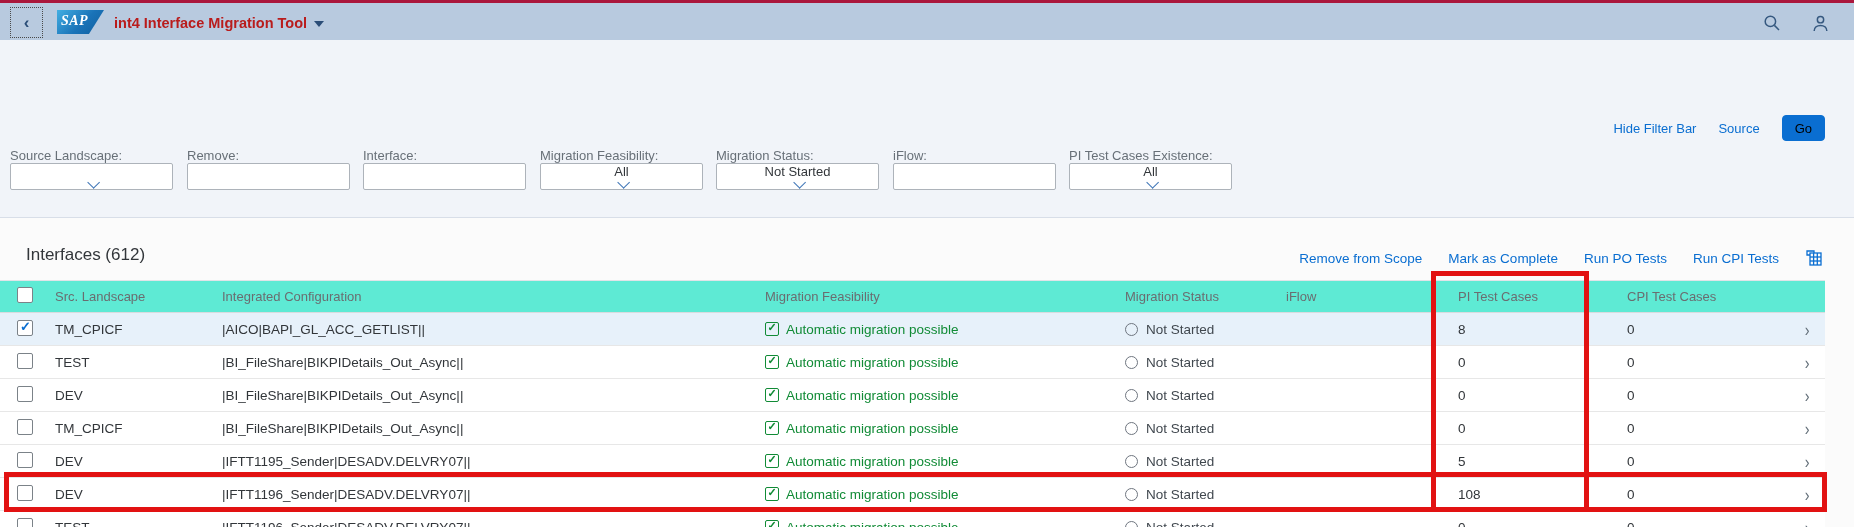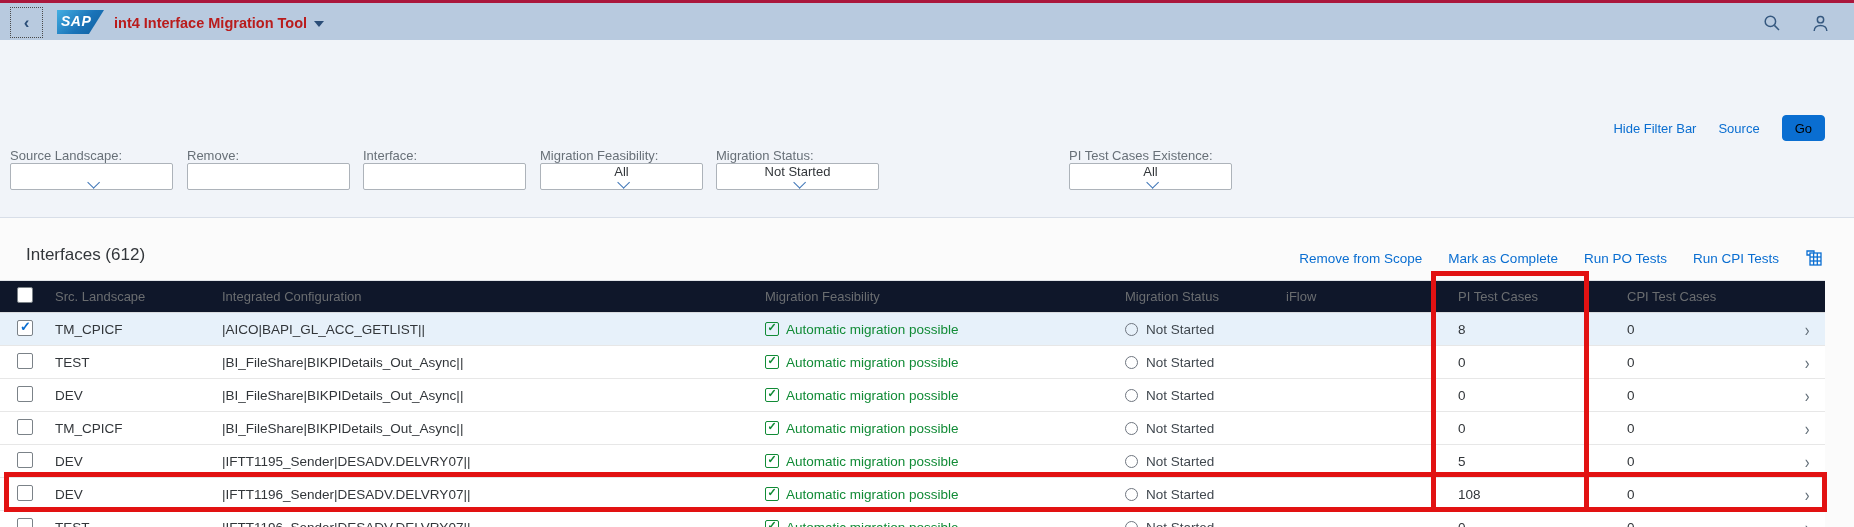--- a/index.html
+++ b/index.html
@@ -11,21 +11,21 @@
   .shell { position:absolute; top:0; left:0; width:100%; height:40px;
            background:#b8cadf; border-top:3px solid #aa173c; }
   .back-btn { position:absolute; left:10px; top:4px; width:33px; height:31px;
               border:1px dotted #4a4a4a; background:transparent; display:flex;
               align-items:center; justify-content:center; color:#2a4d77;
               font-size:17px; font-weight:bold; cursor:pointer; }
   .sap-logo { position:absolute; left:57px; top:7px; width:47px; height:24px;
               background:linear-gradient(135deg,#42aee2 0%,#1a73b8 55%,#105e9d 100%);
               clip-path:polygon(0 0,100% 0,68% 100%,0 100%);
               color:#fff; font-style:italic; font-weight:bold; font-size:14px;
-              padding:3px 0 4px 4px; letter-spacing:.5px; }
+              padding:3px 0 4px 4px; letter-spacing:.5px;font-family:Liberation Serif, serif; }
   .shell-title { position:absolute; left:114px; top:0; height:40px; line-height:42px;
                  font-size:14.5px; font-weight:bold; color:#b91c1c; display:flex;
                  align-items:center; gap:7px; }
   .title-caret { width:0; height:0; border-left:5px solid transparent;
                  border-right:5px solid transparent; border-top:6px solid #2a4d77;
                  display:inline-block; margin-top:2px; }
   .shell-icons { position:absolute; right:24px; top:0; height:40px; display:flex;
                  align-items:center; gap:30px; color:#35587f; }
   .shell-icons svg { display:block; }
 
@@ -54,21 +54,21 @@
   .tbl-title { position:absolute; left:26px; top:26px; font-size:17px; color:#32363a; }
   .tbl-actions { position:absolute; right:30px; top:30px; display:flex;
                  align-items:center; gap:26px; }
   .talink { color:#0a6ed1; font-size:13.5px; cursor:pointer; background:none; border:none;
             font-family:"Liberation Sans",sans-serif; }
   .export-icon { color:#0a6ed1; cursor:pointer; display:flex; align-items:center; }
 
   .itable { position:absolute; left:0; top:61px; width:1825px; }
   .grid-row { display:grid; grid-template-columns:55px 167px 543px 360px 161px 148px 172px 184px 35px;
               align-items:center; height:33px; }
-  .thead { background:#0f172a; border-top:1px solid #e1e4e8; border-bottom:1px solid #d9dcdf;
+  .thead { background:#5eead4; border-top:1px solid #e1e4e8; border-bottom:1px solid #d9dcdf;
            color:#6a6d70; font-size:13px; }
   .trow { background:#fff; border-bottom:1px solid #e7e7e7; color:#32363a; font-size:13.5px; }
   .trow.selected { background:#e7f1fa; }
   .c-sel { padding-left:17px; }
   .cb { width:16px; height:16px; border:1.5px solid #7b8288; border-radius:2px;
         background:#fff; display:inline-block; position:relative; cursor:pointer; }
   .cb.checked::after { content:"\2713"; position:absolute; left:2px; top:-2px;
         color:#0a6ed1; font-size:13px; font-weight:bold; }
   .c-feas { display:flex; align-items:center; gap:7px; color:#118b36; }
   .gbox { width:14px; height:14px; border:1.5px solid #118b36; border-radius:2px;
@@ -152,20 +152,24 @@
         <span class="sel-arrow"></span>
       </div>
     </div>
     <div class="ffield" style="left:716px">
       <div class="flabel">Migration Status:</div>
       <div class="fselect">
         <span>Not Started</span>
         <span class="sel-arrow"></span>
       </div>
     </div>
+    <div class="ffield" style="left:893px">
+      <div class="flabel">iFlow:</div>
+      <input class="finput" value="" style="">
+    </div>
     <div class="ffield" style="left:1069px">
       <div class="flabel">PI Test Cases Existence:</div>
       <div class="fselect">
         <span>All</span>
         <span class="sel-arrow"></span>
       </div>
     </div>
   </section>
 
   <section class="content">

